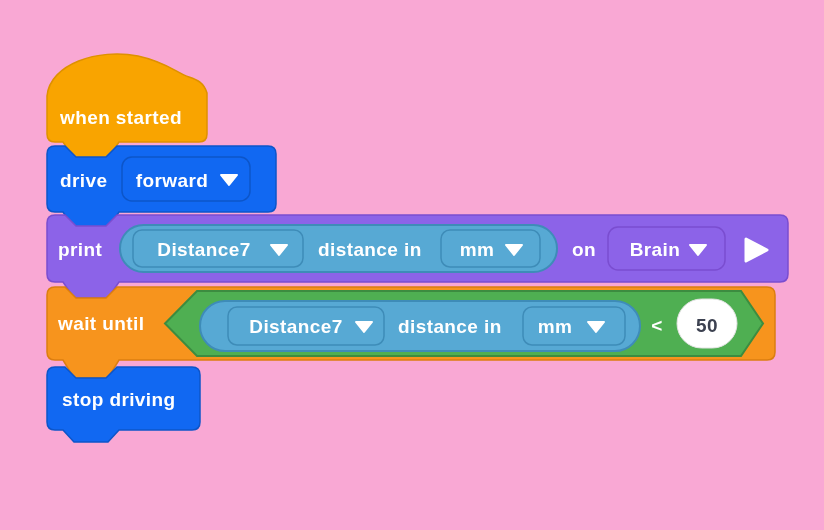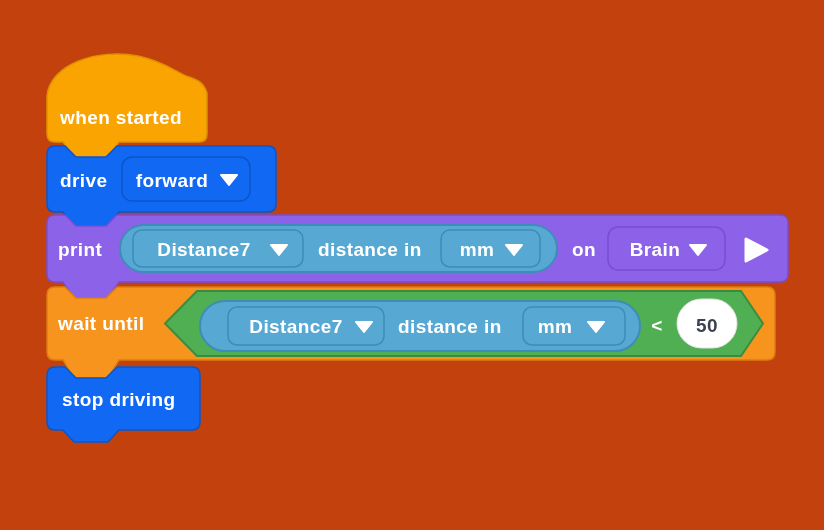--- a/index.html
+++ b/index.html
@@ -1,16 +1,16 @@
 <!DOCTYPE html>
 <html><head>
 <meta charset="utf-8">
 <style>
   html,body{margin:0;padding:0;background:#ffffff;}
-  .stage{position:relative;width:824px;height:530px;background:#c2410c;overflow:hidden;}
+  .stage{position:relative;width:824px;height:530px;background:#f9a8d4;overflow:hidden;}
   svg text{
     font-family:"Liberation Sans",sans-serif;
     font-weight:700;
     font-size:19px;
     letter-spacing:0.4px;
   }
   .wtxt{fill:#ffffff;}
   .ntxt{fill:#3D4251;}
 </style>
 </head>

